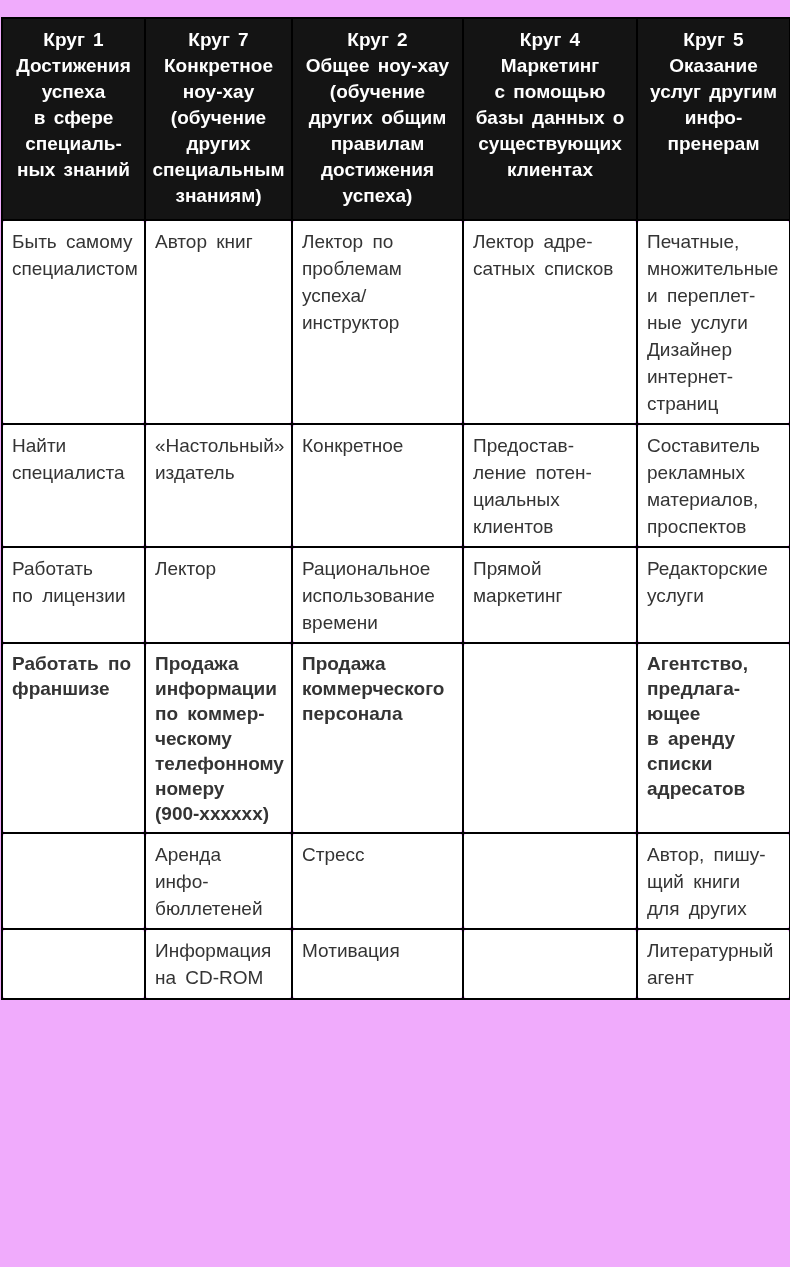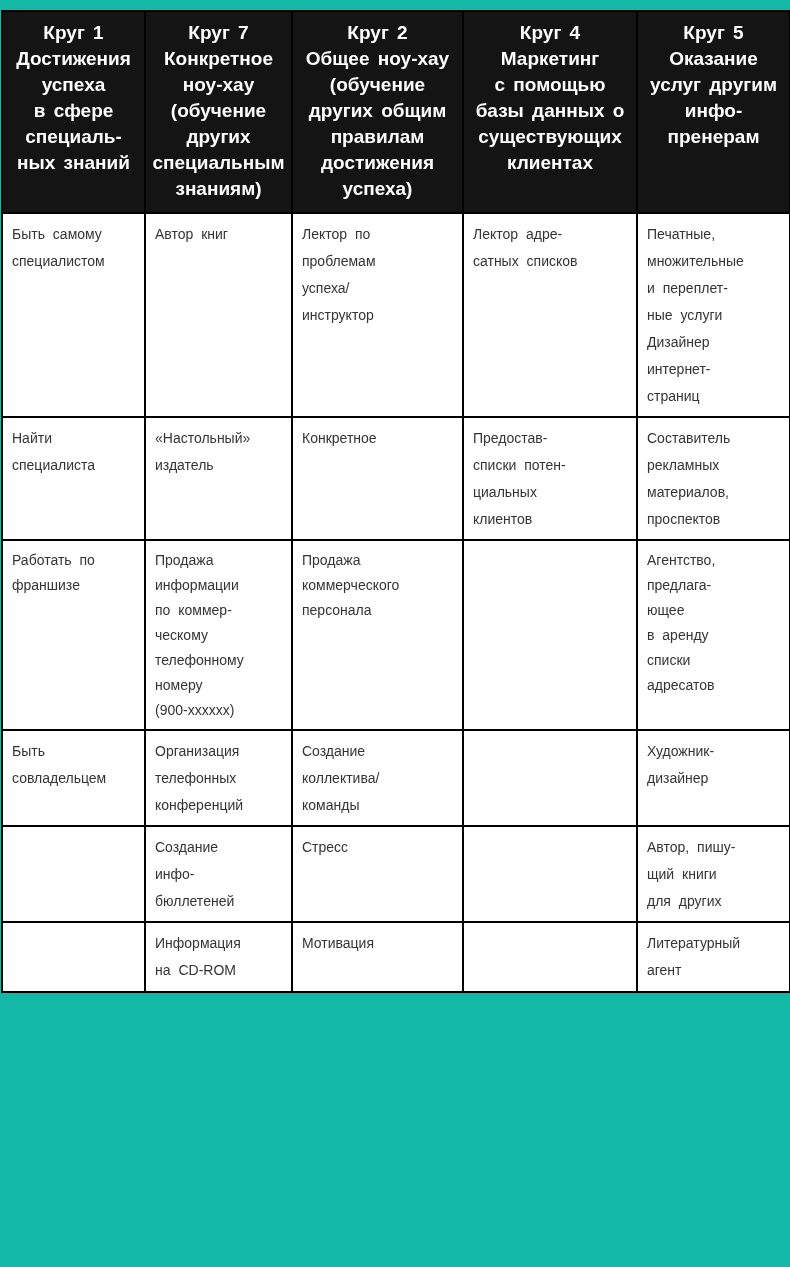--- a/index.html
+++ b/index.html
@@ -3,24 +3,24 @@
 <meta charset="utf-8">
 <style>
   * { margin: 0; padding: 0; box-sizing: border-box; }
   html, body {
     background: #ffffff;
     font-family: "Liberation Sans", sans-serif;
   }
   .page {
     width: 790px;
     height: 1267px;
-    background: #14b8a6;
+    background: #f0abfc;
     position: relative;
     overflow: hidden;
-    padding: 10px 1px;
+    padding: 17px 1px;
   }
   table.matrix {
     width: 788px;
     border-collapse: collapse;
     table-layout: fixed;
   }
   table.matrix col.c1 { width: 143px; }
   table.matrix col.c2 { width: 147px; }
   table.matrix col.c3 { width: 171px; }
   table.matrix col.c4 { width: 174px; }
@@ -38,38 +38,39 @@
     font-size: 19px;
     line-height: 26px;
     text-align: center;
     padding: 8px 4px 10px 4px;
     white-space: pre-line;
     word-spacing: 3px;
   }
   td {
     background: #ffffff;
     color: #343434;
-    font-size: 14px;
+    font-size: 19px;
     line-height: 27px;
     text-align: left;
     padding: 7px 6px 6px 9px;
     white-space: pre-line;
     word-spacing: 4px;
+    border-radius: 6px;
   }
   tr.h185 { height: 185px; }
   tr.h190 { height: 190px; }
   tr.h102 { height: 102px; }
   tr.h81  { height: 81px; }
   tr.h87  { height: 87px; }
   tr.h173 { height: 173px; }
   tr.h82  { height: 82px; }
   tr.h88  { height: 88px; }
   tr.h70  { height: 70px; }
   
-  tr.tight td { line-height: 25px; }
+  tr.tight td { line-height: 25px; font-weight: bold; }
 </style>
 </head>
 <body>
 
 <div class="page">
   <table class="matrix">
     <colgroup>
       <col class="c1">
         <col class="c2">
         <col class="c3">
@@ -130,27 +131,39 @@
 интернет-
 страниц</td>
       </tr>
       <tr class="h102">
         <td>Найти
 специалиста</td>
         <td>«Настольный»
 издатель</td>
         <td>Конкретное</td>
         <td>Предостав-
-списки потен-
+ление потен-
 циальных
 клиентов</td>
         <td>Составитель
 рекламных
 материалов,
 проспектов</td>
+      </tr>
+      <tr class="h87">
+        <td>Работать
+по лицензии</td>
+        <td>Лектор</td>
+        <td>Рациональное
+использование
+времени</td>
+        <td>Прямой
+маркетинг</td>
+        <td>Редакторские
+услуги</td>
       </tr>
       <tr class="h173 tight">
         <td>Работать по
 франшизе</td>
         <td>Продажа
 информации
 по коммер-
 ческому
 телефонному
 номеру
@@ -159,36 +172,23 @@
 коммерческого
 персонала</td>
         <td></td>
         <td>Агентство,
 предлага-
 ющее
 в аренду
 списки
 адресатов</td>
       </tr>
-      <tr class="h82">
-        <td>Быть
-совладельцем</td>
-        <td>Организация
-телефонных
-конференций</td>
-        <td>Создание
-коллектива/
-команды</td>
-        <td></td>
-        <td>Художник-
-дизайнер</td>
-      </tr>
       <tr class="h88">
         <td></td>
-        <td>Создание
+        <td>Аренда
 инфо-
 бюллетеней</td>
         <td>Стресс</td>
         <td></td>
         <td>Автор, пишу-
 щий книги
 для других</td>
       </tr>
       <tr class="h70">
         <td></td>

